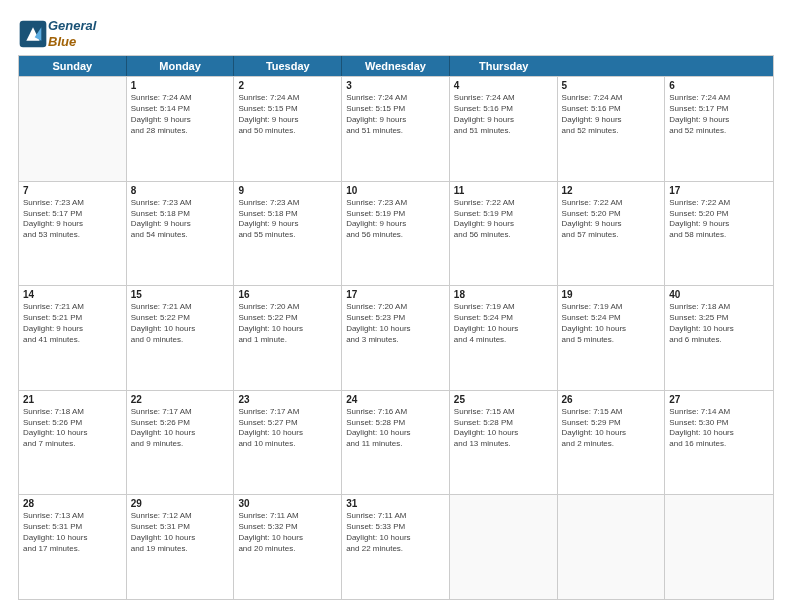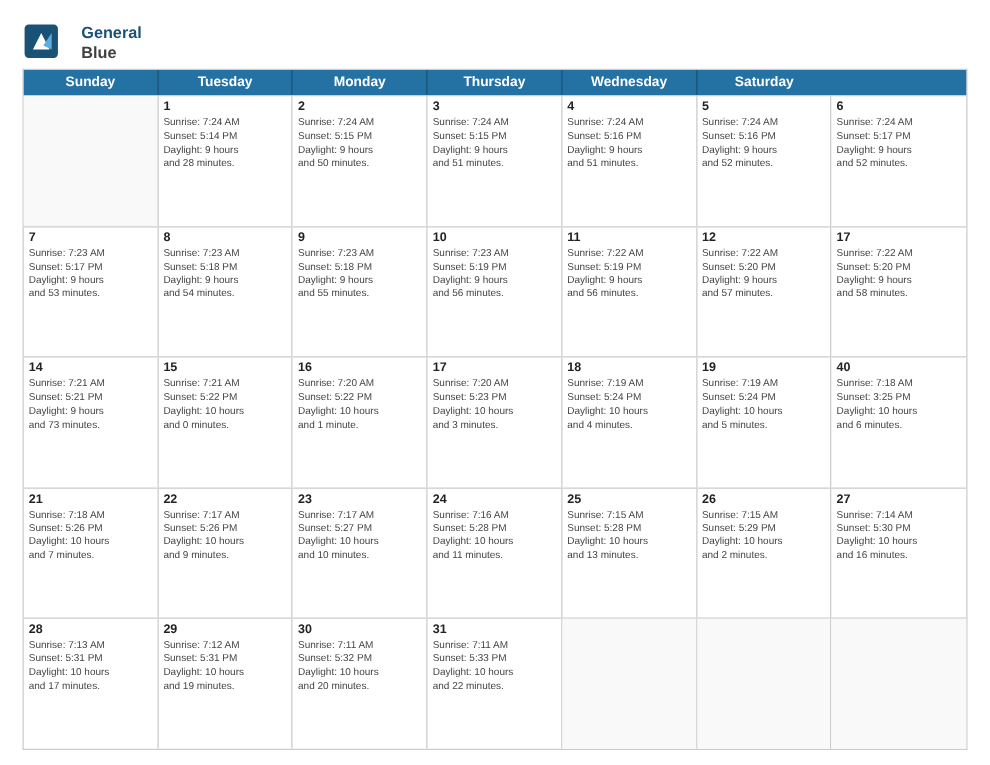--- a/index.html
+++ b/index.html
@@ -18,31 +18,32 @@
       flex-direction: column;
     }
     .header {
       display: flex;
       align-items: flex-start;
       justify-content: space-between;
       margin-bottom: 6px;
     }
     .logo {
       display: flex;
-      align-items: flex-start;
-      gap: 17px;
+      align-items: flex-end;
+      gap: 0;
+      font-style: italic;
     }
     .logo-text {
       font-size: 13px;
       font-weight: bold;
       color: #1a5276;
       line-height: 1.2;
     }
     .logo-text span {
-      color: #404040;
+      color: #a16207;
     }
     .logo-icon {
       width: 30px;
       height: 30px;
     }
     .title-block {
       text-align: right;
     }
     .main-title {
       font-size: 32px;
@@ -128,25 +129,24 @@
     </div>
     <div class="title-block">
       <div class="main-title"></div>
       <div class="subtitle"></div>
     </div>
   </div>
 
   <div class="calendar">
     <div class="cal-header-row">
     <div class="cal-header-cell">Sunday</div>
+        <div class="cal-header-cell">Monday</div>
         <div class="cal-header-cell">Tuesday</div>
-        <div class="cal-header-cell">Monday</div>
+        <div class="cal-header-cell">Wednesday</div>
         <div class="cal-header-cell">Thursday</div>
-        <div class="cal-header-cell">Wednesday</div>
-        <div class="cal-header-cell">Saturday</div>
       </div>
     <div class="cal-body">
     <div class="cal-row">
           <div class="cal-cell empty"></div>
           <div class="cal-cell">
             <span class="day-num">1</span>
             <span class="cell-line">Sunrise: 7:24 AM</span>
             <span class="cell-line">Sunset: 5:14 PM</span>
             <span class="cell-line">Daylight: 9 hours</span>
             <span class="cell-line">and 28 minutes.</span>
@@ -237,21 +237,21 @@
             <span class="cell-line">Daylight: 9 hours</span>
             <span class="cell-line">and 58 minutes.</span>
           </div>
         </div>
         <div class="cal-row">
           <div class="cal-cell">
             <span class="day-num">14</span>
             <span class="cell-line">Sunrise: 7:21 AM</span>
             <span class="cell-line">Sunset: 5:21 PM</span>
             <span class="cell-line">Daylight: 9 hours</span>
-            <span class="cell-line">and 73 minutes.</span>
+            <span class="cell-line">and 41 minutes.</span>
           </div>
           <div class="cal-cell">
             <span class="day-num">15</span>
             <span class="cell-line">Sunrise: 7:21 AM</span>
             <span class="cell-line">Sunset: 5:22 PM</span>
             <span class="cell-line">Daylight: 10 hours</span>
             <span class="cell-line">and 0 minutes.</span>
           </div>
           <div class="cal-cell">
             <span class="day-num">16</span>

